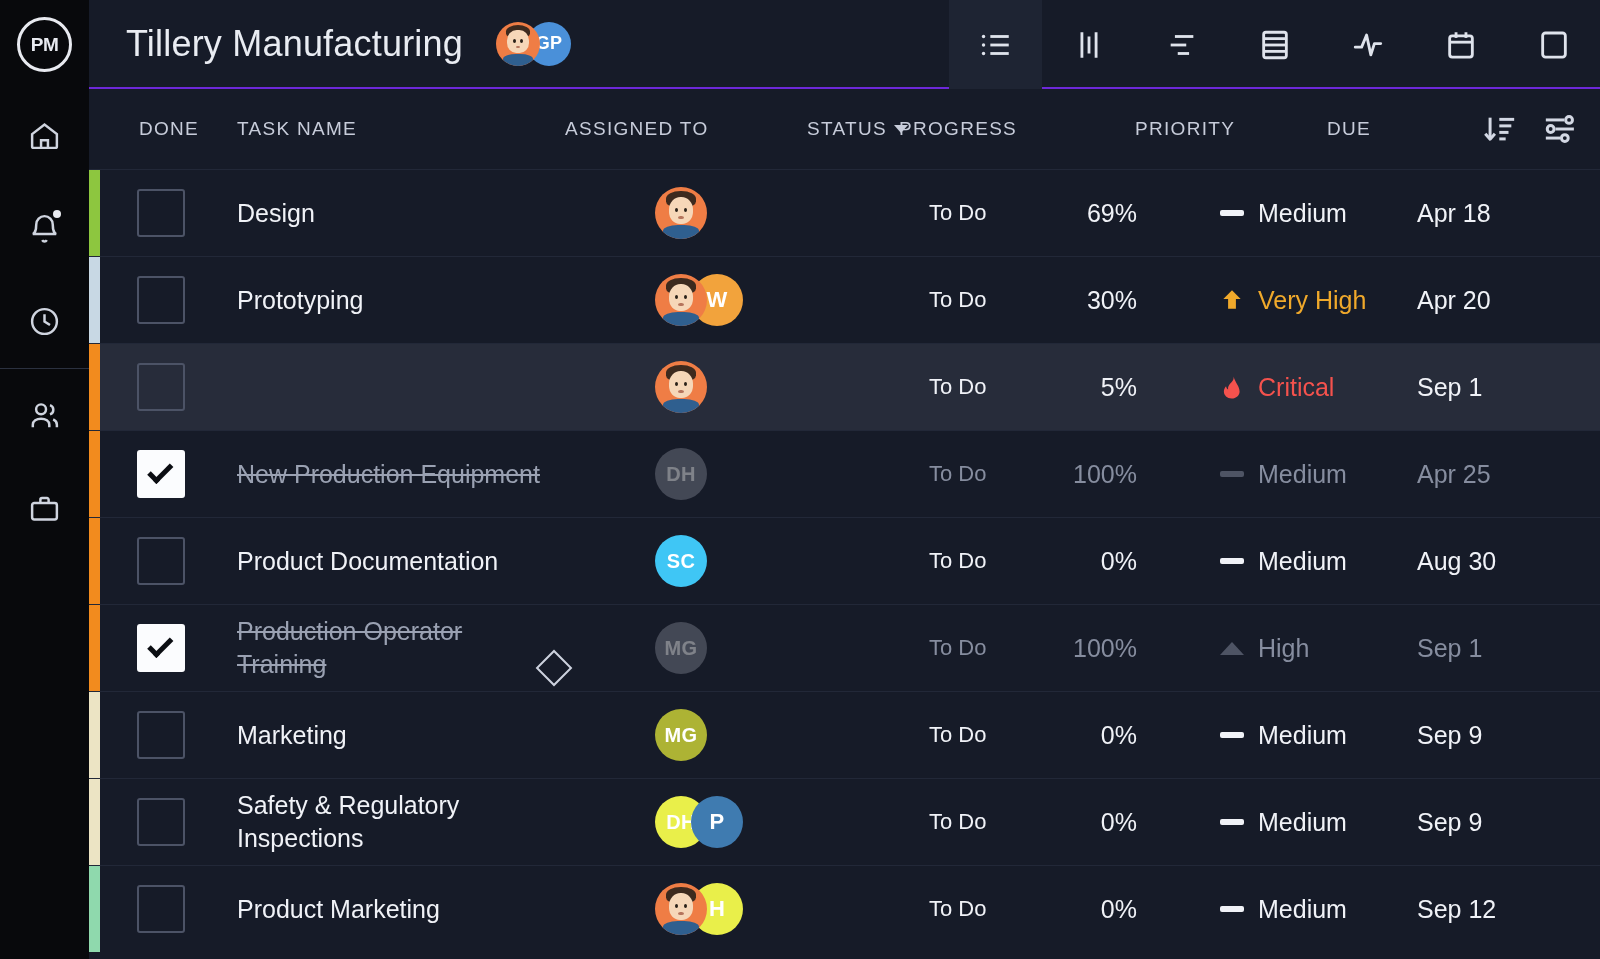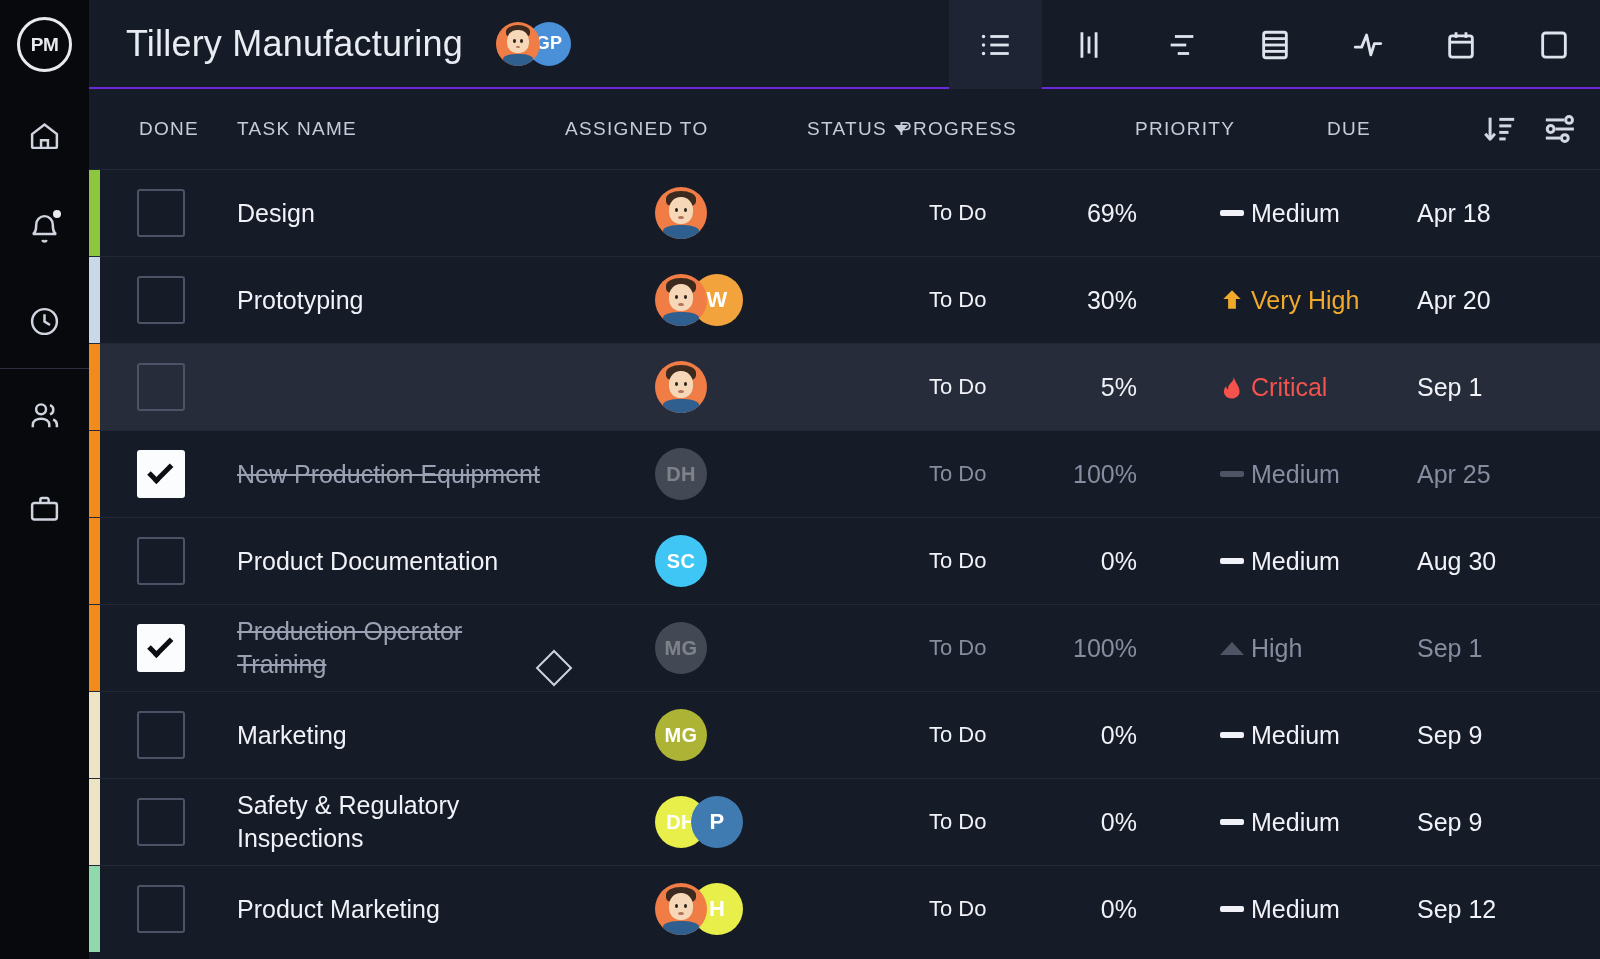--- a/index.html
+++ b/index.html
@@ -108,21 +108,21 @@
   .task-row-inner { display: flex; align-items: flex-end; }
   .milestone { margin-left: 13px; width: 26px; height: 26px; border: 2px solid #cdd2de; transform: rotate(45deg); flex: 0 0 26px; }
 
   .assigned { left: 566px; display: flex; align-items: center; }
   .av { width: 52px; height: 52px; border-radius: 50%; flex: 0 0 52px; }
   .av.second { margin-left: -16px; }
   .av.dim { opacity: .45; }
 
   .status { left: 840px; color: #f0f2f7; font-size: 22px; }
   .progress { left: 930px; width: 118px; text-align: right; color: #f0f2f7; font-size: 25px; }
-  .priority { left: 1130px; display: flex; align-items: center; gap: 6px; font-size: 25px; color: #f0f2f7; text-align: right; }
+  .priority { left: 1130px; display: flex; align-items: center; gap: 13px; font-size: 25px; color: #f0f2f7; text-align: right; }
   .due { left: 1328px; color: #f0f2f7; font-size: 25px; }
   .dimmed { color: #868d9f !important; }
   .dimmed .pri-glyph { opacity: .5; }
 
   .pri-glyph { display: inline-flex; align-items: center; justify-content: center; width: 26px; }
   .bar-medium { width: 24px; height: 6px; background: #c3c8d6; border-radius: 2px; display: block; }
   .tri-high { width: 0; height: 0; border-left: 12px solid transparent; border-right: 12px solid transparent; border-bottom: 13px solid #c3c8d6; }
   .arrow-vh { width: 26px; height: 26px; }
 
   

